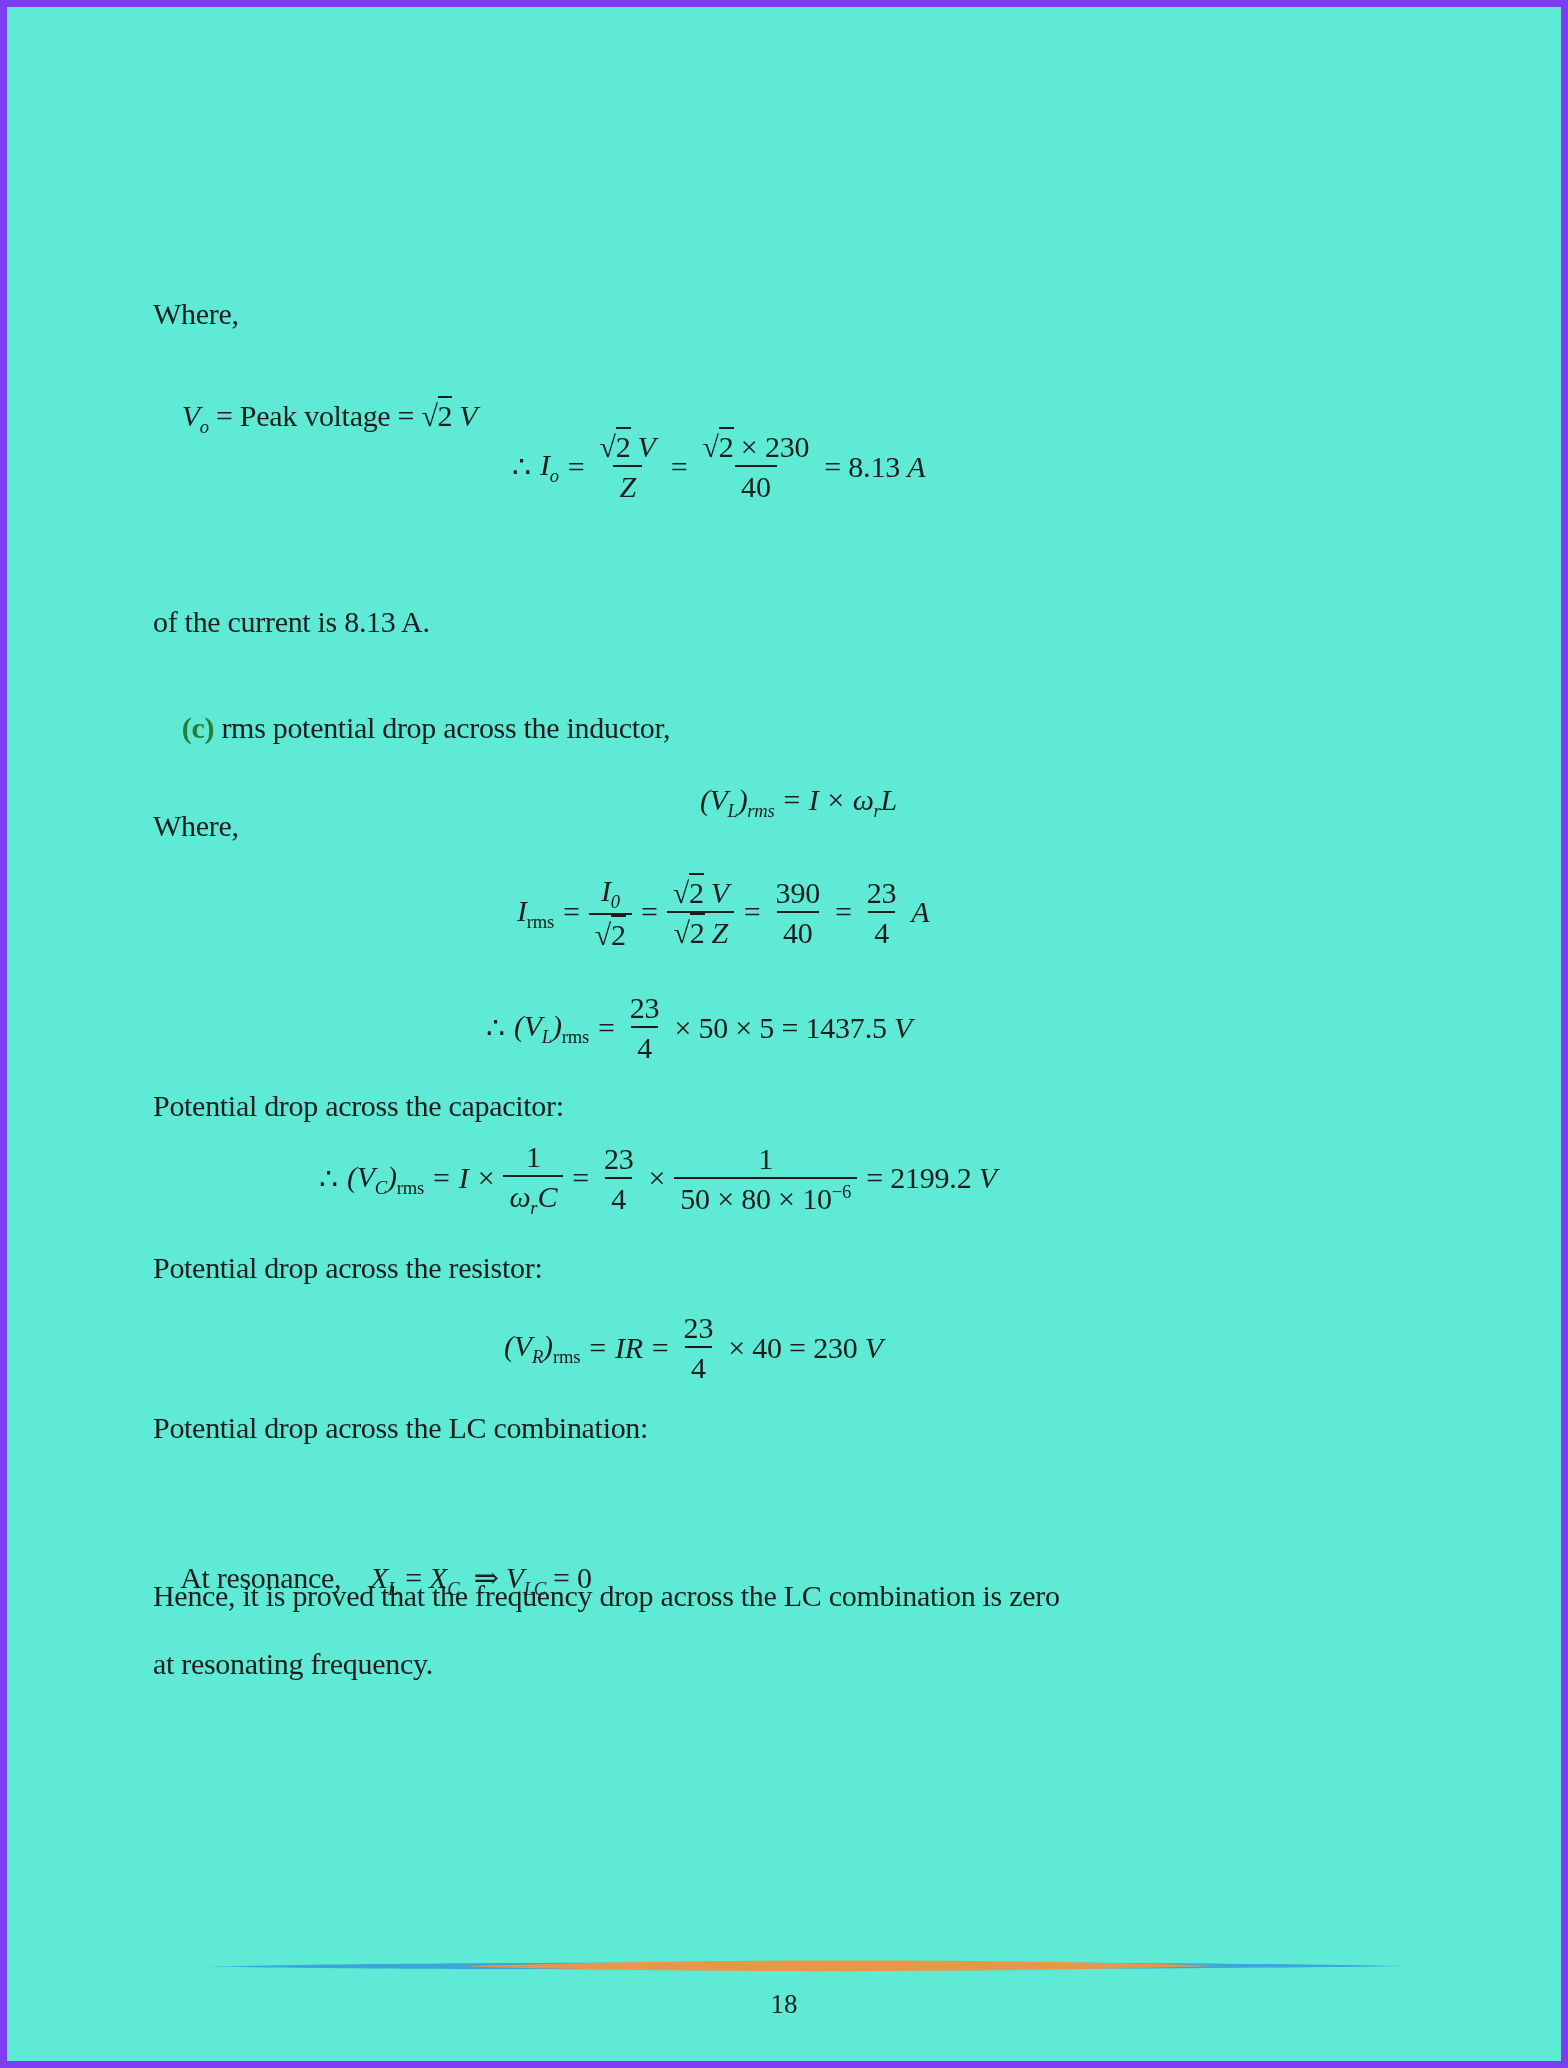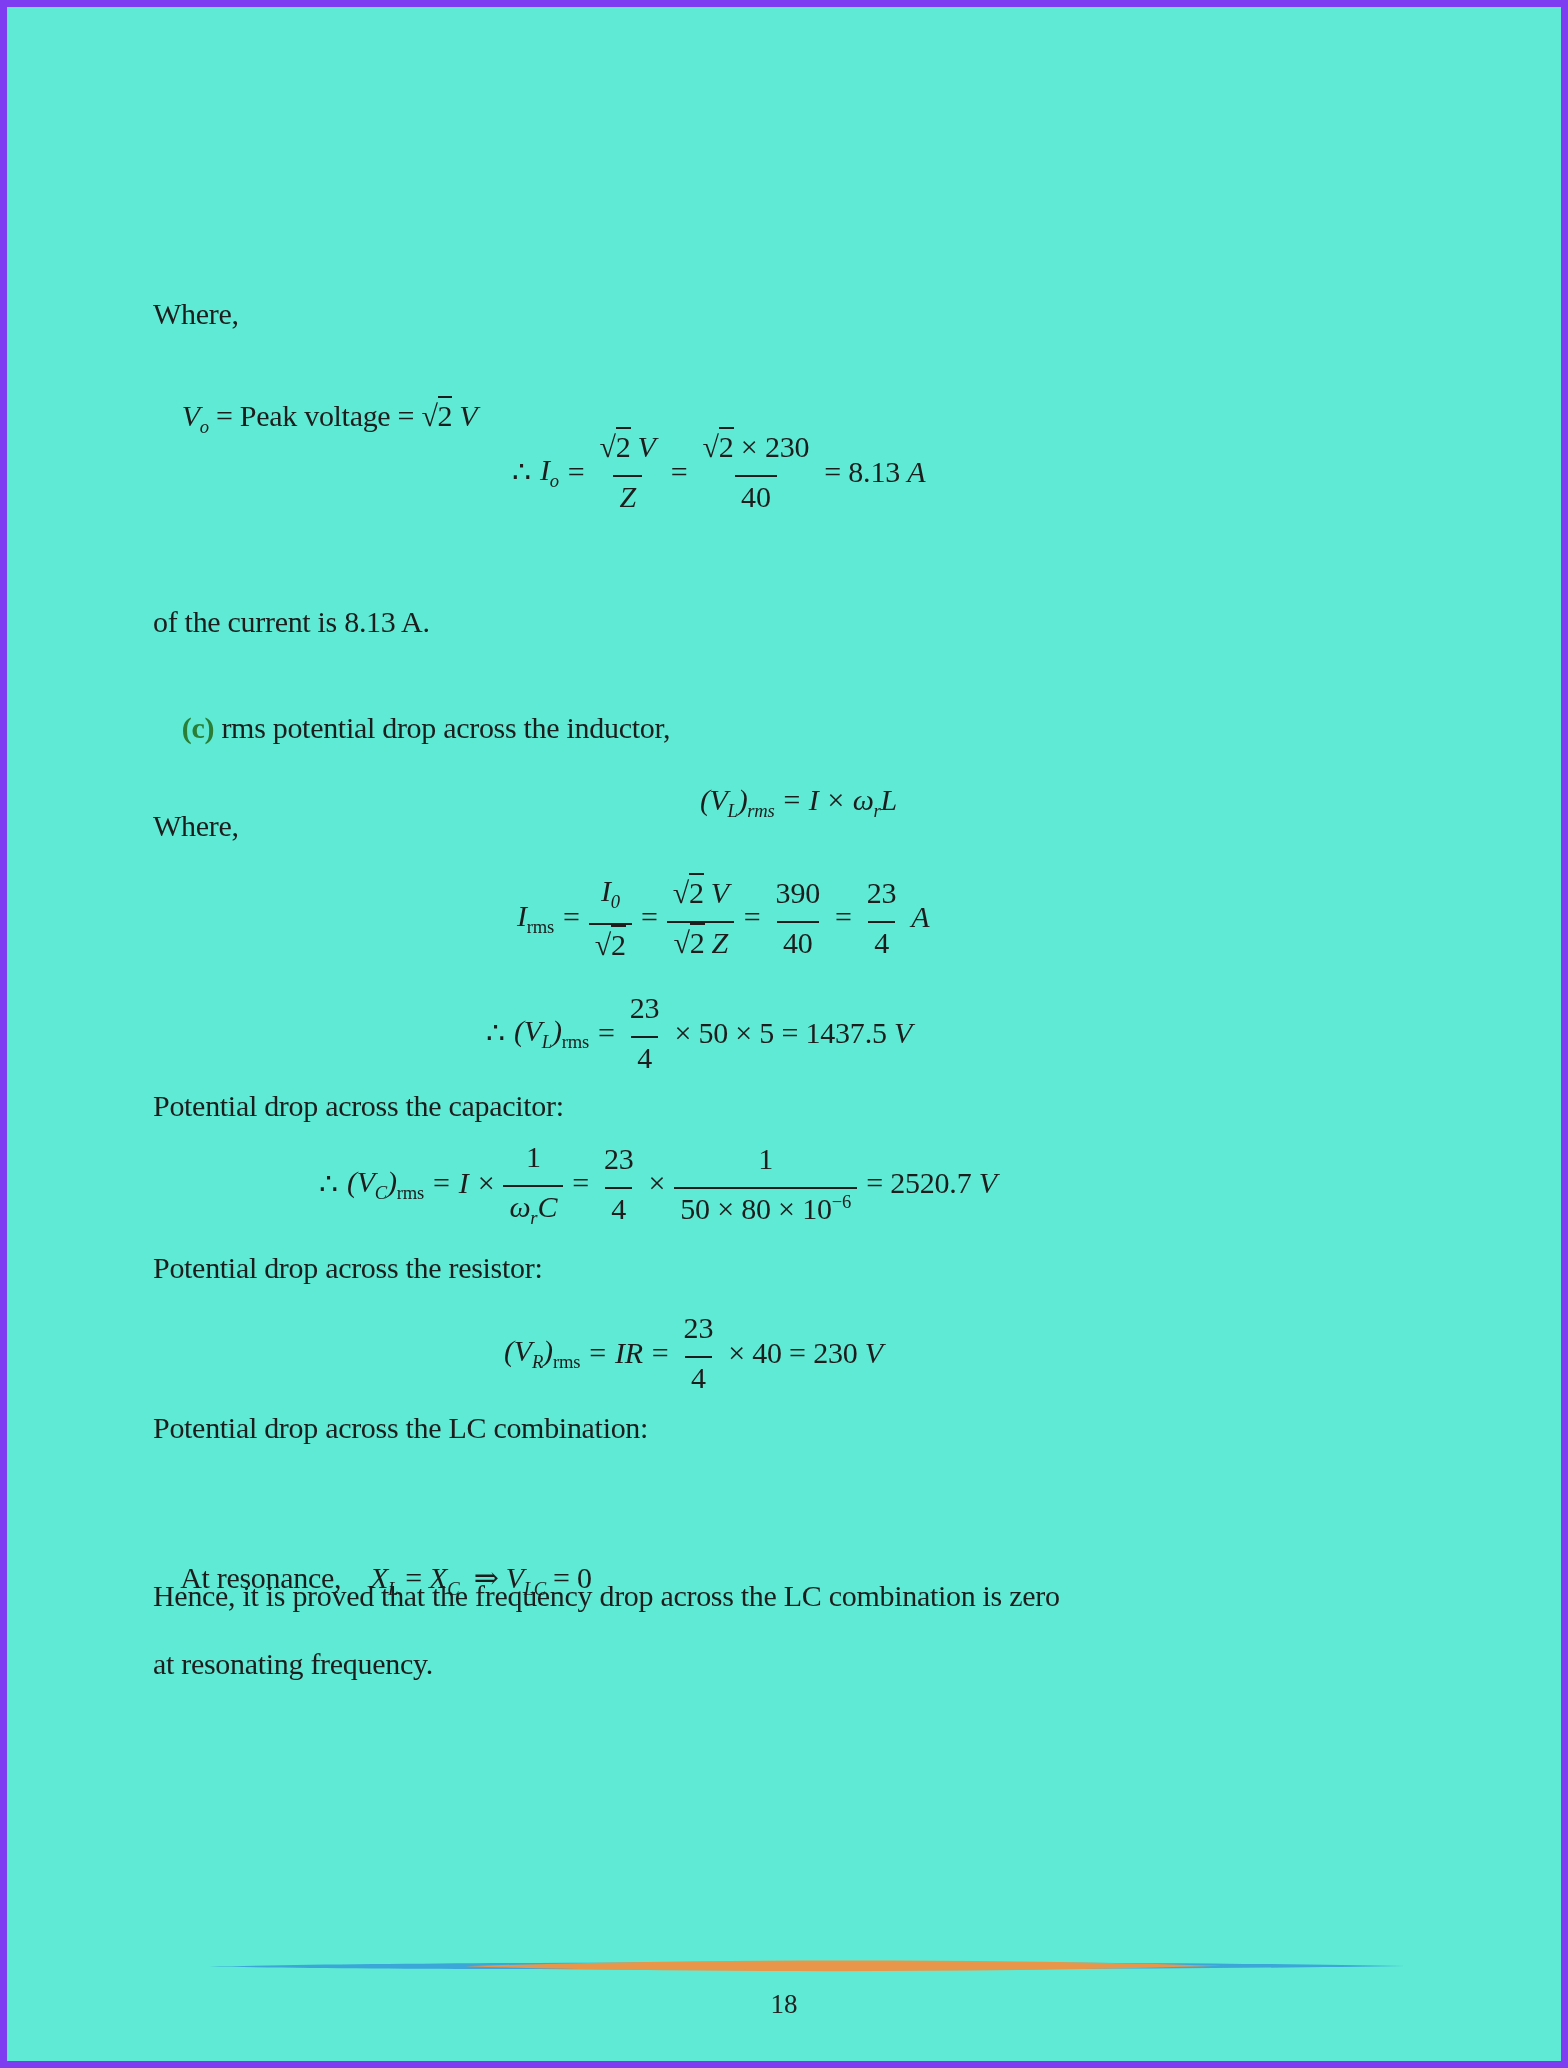--- a/index.html
+++ b/index.html
@@ -7,21 +7,21 @@
        font-family:"Liberation Serif","DejaVu Serif",serif;}
   .page{position:absolute;inset:0;background:#5eead4;border:7px solid #7f3df2;box-sizing:border-box;}
   .t{position:absolute;font-size:30px;color:#1d1d1d;white-space:pre;letter-spacing:-0.3px;line-height:1.25;}
   .eq{position:absolute;display:flex;align-items:center;gap:9px;font-size:30px;color:#1d1d1d;white-space:pre;letter-spacing:-0.2px;}
   .it{font-style:italic;}
   .up{font-style:normal;}
   .green{color:#2a7e35;font-weight:600;}
   sub{font-size:62%;line-height:1;}
   sup{font-size:62%;line-height:1;}
   .frac{display:inline-flex;flex-direction:column;align-items:center;line-height:1.18;text-align:center;}
-  .frac .num{display:block;padding:0 6px 11px;}
+  .frac .num{display:block;padding:0 6px 1px;}
   .frac .den{display:block;border-top:2.5px solid #1d1d1d;padding:2px 6px 0;}
   .ra{border-top:2px solid #1d1d1d;padding-top:1px;}
   .ml{margin-left:7px;}
   .center{left:50%;transform:translateX(-50%);}
   .pagenum{position:absolute;top:1982px;left:0;width:100%;text-align:center;font-size:27px;color:#222;}
   .swoosh{position:absolute;top:1950px;left:202px;}
 </style>
 </head>
 <body>
 
@@ -112,21 +112,21 @@
     <span>=</span>
     <span class="frac">
       <span class="num">23</span>
       <span class="den">4</span>
     </span>
     <span>×</span>
     <span class="frac">
       <span class="num">1</span>
       <span class="den"><span>50 × 80 × 10</span><sup>−6</sup></span>
     </span>
-    <span><span>= 2520.7 </span><span class="it">V</span></span>
+    <span><span>= 2199.2 </span><span class="it">V</span></span>
   </div>
 
   <div class="t" style="top:1242px;left:146px">Potential drop across the resistor:</div>
 
   <div class="eq" style="top:1303px;left:497px">
     <span class="it"><span>(V</span><sub>R</sub><span>)</span><sub class="up">rms</sub></span>
     <span>=</span>
     <span class="it">IR</span>
     <span>=</span>
     <span class="frac">

